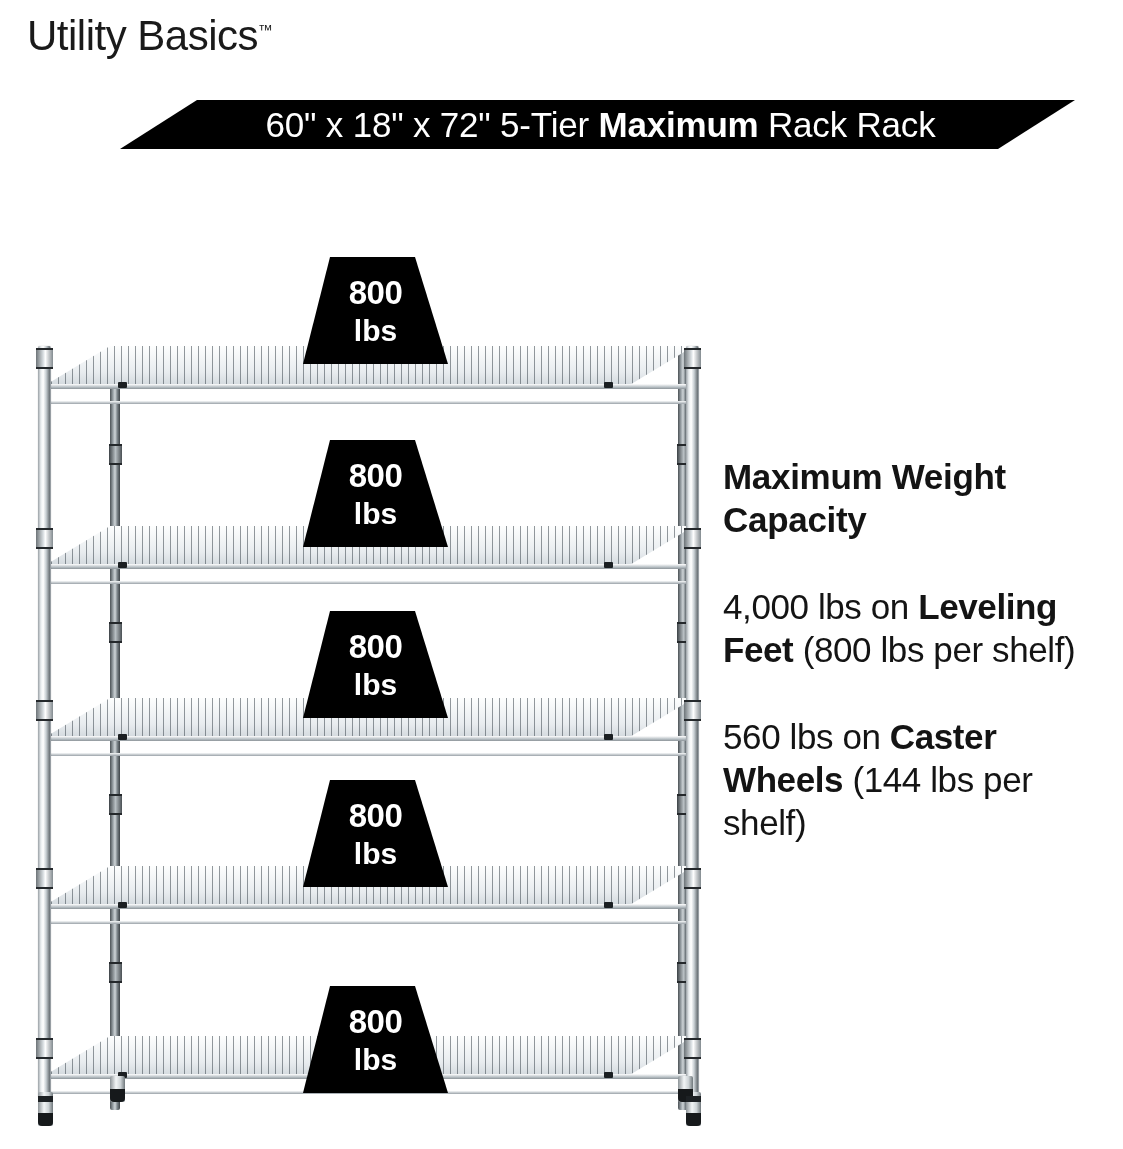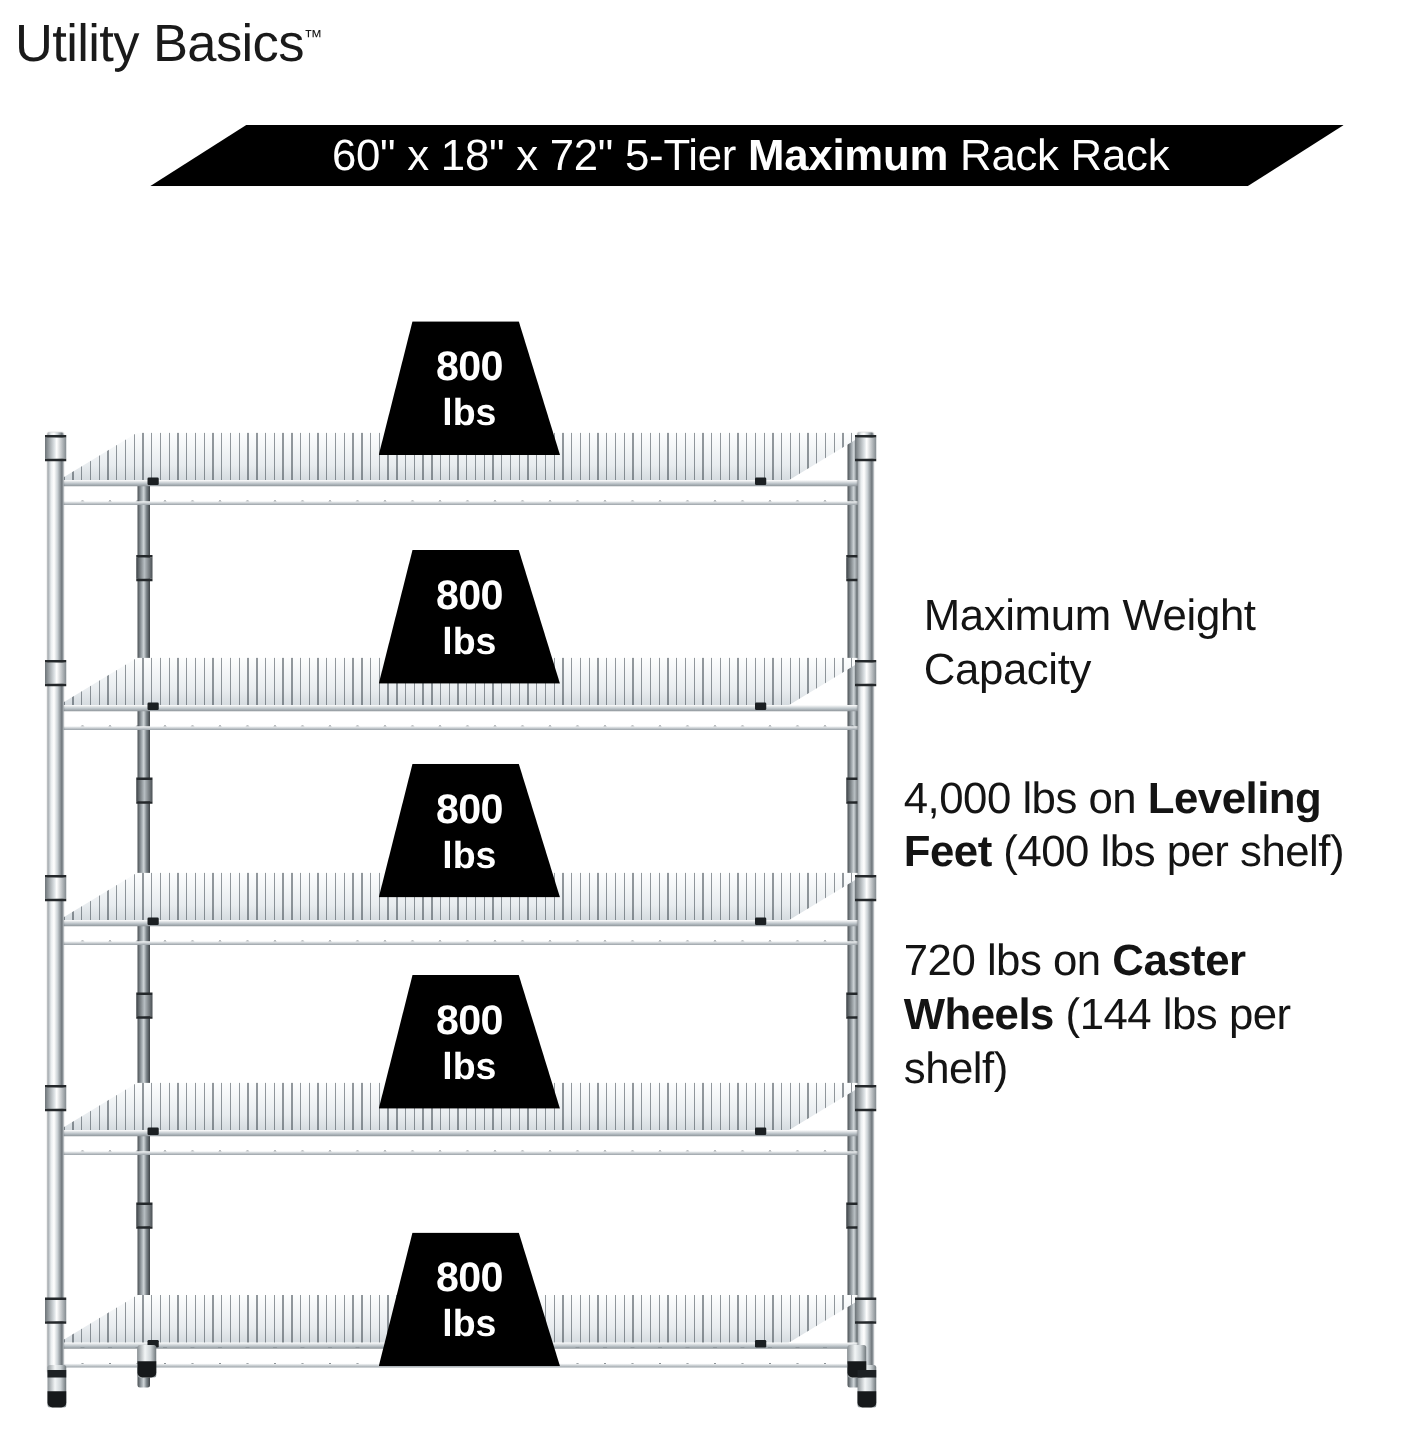--- a/index.html
+++ b/index.html
@@ -7,21 +7,21 @@
     width:1123px;height:1149px;
     background:#ffffff;
     font-family:"Liberation Sans", sans-serif;
     overflow:hidden;
     position:relative;
   }
   .stage{position:absolute;left:0;top:0;width:1123px;height:1149px;}
 
   
   .brand{
-    position:absolute;left:12px;top:6px;
+    position:absolute;left:27px;top:6px;
     font-size:42px;line-height:48px;
     color:#1a1a1a;font-weight:400;letter-spacing:-0.5px;
     white-space:nowrap;
   }
   .brand .tm{font-size:15px;vertical-align:super;letter-spacing:0;}
 
   
   .banner{
     position:absolute;left:120px;top:100px;width:955px;height:49px;
     background:#000000;
@@ -32,21 +32,21 @@
   .banner-text{
     color:#ffffff;font-size:35px;line-height:49px;
     white-space:nowrap;font-weight:400;letter-spacing:-0.2px;
     padding-left:6px;
   }
   .banner-text b{font-weight:700;}
 
   
   .copy{position:absolute;left:723px;top:455px;width:400px;color:#141414;}
   .copy h2{
-    margin:16px;font-weight:400;font-size:35px;line-height:43px;
+    margin:0;font-weight:700;font-size:35px;line-height:43px;
     letter-spacing:-0.3px;
   }
   .copy p{
     margin:0;font-weight:400;font-size:35px;line-height:43px;
     letter-spacing:-0.4px;
   }
   .copy p b{font-weight:700;}
   .gap-a{height:44px;}
   .gap-b{height:44px;}
 
@@ -250,18 +250,18 @@
               -webkit-clip-path:polygon(27px 0,112px 0,145px 107px,0 107px);
               clip-path:polygon(27px 0,112px 0,145px 107px,0 107px);
               display:flex;flex-direction:column;align-items:center;justify-content:center;z-index:12;">
     <span style="color:#fff;font-size:33px;font-weight:700;line-height:40px;letter-spacing:-0.5px;">800</span>
     <span style="color:#fff;font-size:30px;font-weight:700;line-height:36px;">lbs</span>
   </div>
 
   <div class="copy">
     <h2>Maximum Weight Capacity</h2>
     <div class="gap-a"></div>
-    <p><span>4,000 lbs on </span><b>Leveling Feet</b><span> (400 lbs per shelf)</span></p>
+    <p><span>4,000 lbs on </span><b>Leveling Feet</b><span> (800 lbs per shelf)</span></p>
     <div class="gap-b"></div>
-    <p><span>720 lbs on </span><b>Caster Wheels</b><span> (144 lbs per shelf)</span></p>
+    <p><span>560 lbs on </span><b>Caster Wheels</b><span> (144 lbs per shelf)</span></p>
   </div>
 
 </div>
 
 </body></html>

